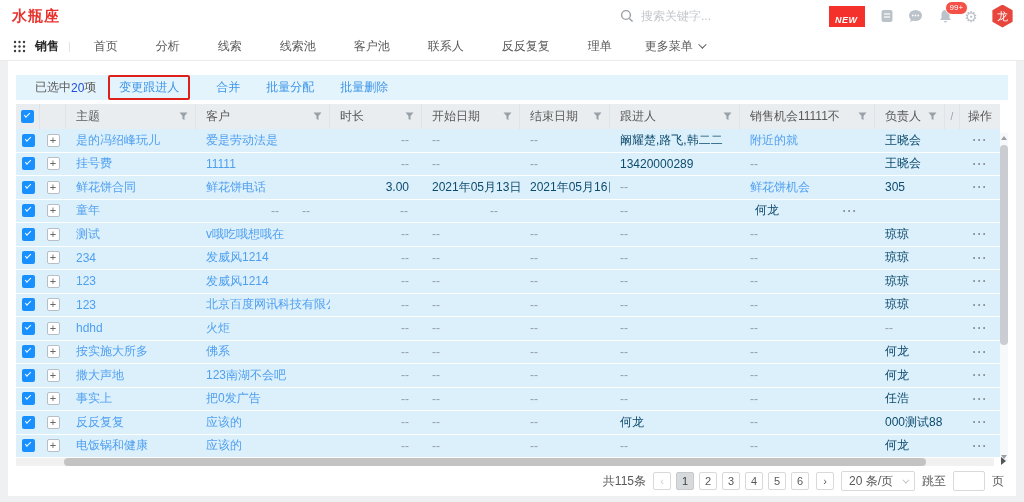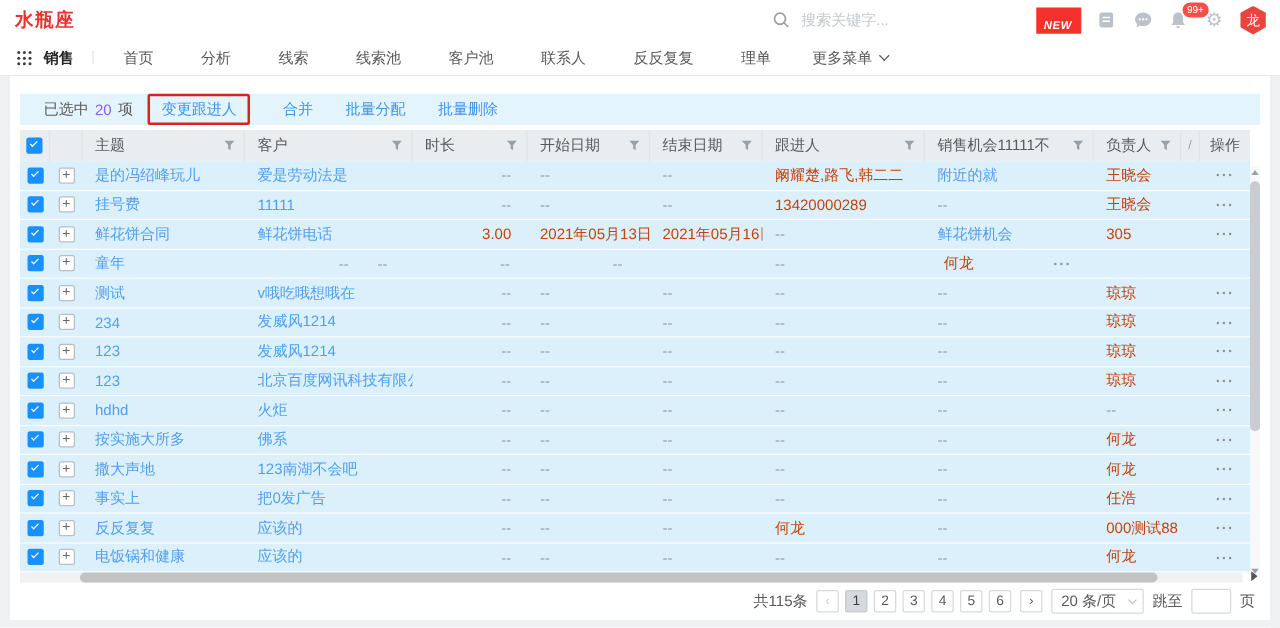--- a/index.html
+++ b/index.html
@@ -7,61 +7,61 @@
   body { font-family:"Liberation Sans","DejaVu Sans",sans-serif; background:#eef0f2; font-size:12px; color:#595959; }
 
   
   .topbar { height:32px; background:#fff; position:relative; display:flex; align-items:center; padding:0 12px; }
   .logo { color:#e8322d; font-weight:bold; font-size:15px; letter-spacing:1px; }
   .search { position:absolute; left:618px; top:0; height:32px; display:flex; align-items:center; gap:7px; }
   .search input { border:none; outline:none; width:150px; font-size:12px; color:#595959; background:transparent; font-family:inherit; }
   .search input::placeholder { color:#c3c8cd; }
   .top-icons { position:absolute; right:10px; top:0; height:32px; display:flex; align-items:center; gap:13px; }
   .new-badge { background:#f5312b; color:#fff; font-size:9px; font-weight:bold; font-style:italic; padding:9px 7px 2px 6px; border-radius:0; letter-spacing:.5px; }
-  .gicon { width:16px; height:16px; display:flex; align-items:center; justify-content:flex-start; color:#bcc2c9;text-decoration:underline; }
+  .gicon { width:16px; height:16px; display:flex; align-items:center; justify-content:flex-end; color:#bcc2c9;text-decoration:underline; }
   .bell-wrap { position:relative; }
   .notif-badge { position:absolute; top:-7px; left:9px; background:#f55047; color:#fff; font-size:8px; padding:1px 4px; border-radius:7px; border:1px solid #fff; line-height:1.2; }
   .gear { font-size:15px; color:#bcc2c9; line-height:1; }
   .avatar { width:23px; height:23px; background:#e8453c; color:#fff; font-size:11px; display:flex; align-items:center; justify-content:center; clip-path:polygon(50% 0%,94% 25%,94% 75%,50% 100%,6% 75%,6% 25%); }
 
   
   .navbar { height:29px; background:#fff; border-bottom:1px solid #ebebeb; display:flex; align-items:center; padding:0 13px; }
   .grid-icon { margin-right:9px; display:flex; }
-  .module { font-weight:bold; color:#262626; margin-right:14px; }
+  .module { font-weight:bold; color:#262626; margin-right:9px; }
   .nav-sep { color:#e2e2e2; margin-right:4px; font-size:11px; }
   .tab { padding:0 19px; cursor:pointer; color:#595959; }
   .more-tab { padding:0 6px 0 14px; display:flex; align-items:center; gap:5px; cursor:pointer; }
   .chev { width:6px; height:6px; border-right:1.4px solid #595959; border-bottom:1.4px solid #595959; transform:rotate(45deg) translateY(-2px); }
 
   
   .main { padding:0 8px 6px; height:441px; }
   .card { background:#fff; height:435px; padding:14px 8px 0; position:relative; }
 
   
   .action-bar { height:25px; background:#e4f4fd; display:flex; align-items:center; padding-left:19px; }
-  .sel-count { color:#8b5cf6; margin:0 5px; }
+  .sel-count { color:#1d4ed8; margin:0 0; }
   .abtn { color:#3d94e8; cursor:pointer; white-space:nowrap; }
   .abtn-gap { margin-left:26px; }
   .red-box { border:2px solid #dd2019; border-radius:2px; padding:2px 9px; margin-left:12px; display:inline-block; }
 
   
   .thead { display:flex; height:25px; margin-top:4px; background:#e9edf0; align-items:stretch; width:984px; }
   .th { display:flex; align-items:center; justify-content:space-between; padding:0 7px 0 10px; color:#595959; border-right:1px solid #dfe4e9; }
   .th:last-child { border-right:none; }
   .th-plain { display:flex; align-items:center; justify-content:center; border-right:1px solid #dfe4e9; }
   .c-check{width:24px}.c-exp{width:26px}.c-subj{width:130px}.c-cust{width:134px}.c-dur{width:92px}.c-start{width:98px}.c-end{width:90px}.c-fol{width:130px}.c-opp{width:135px}.c-own{width:70px}.c-part{width:15px}.c-act{width:40px}
   .funnel { flex:0 0 auto; display:flex; }
   .tbody { width:984px; }
   .tr { display:flex; height:23.5px; background:#dcf0fb; border-bottom:1px solid #fdfefe; align-items:center; font-size:12px; }
   .td { padding-left:10px; white-space:nowrap; overflow:hidden; height:100%; display:flex; align-items:center; }
   .td.cc { padding-left:0; justify-content:center; }
   .td.rt { justify-content:flex-end; padding-right:13px; padding-left:0; }
   .link { color:#4f9ff0; cursor:pointer; }
   .dim { color:#96a0a7; }
-  .dark { color:#c2410c; }
+  .dark { color:#0c4a6e; }
   .checkbox { width:13px; height:13px; background:#1890ff; border-radius:2px; position:relative; cursor:pointer; display:inline-block; }
   .checkbox .chk { position:absolute; left:3px; top:3px; width:6px; height:3px; border-left:1.6px solid #fff; border-bottom:1.6px solid #fff; transform:rotate(-45deg); }
   .plusbtn { width:13px; height:13px; background:#fff; border:1px solid #b7bec5; border-radius:2px; color:#666; font-size:11px; line-height:10px; text-align:center; cursor:pointer; display:inline-block; }
   .dots { color:#8a9096; letter-spacing:1px; cursor:pointer; font-weight:bold; }
   .clip-edge { color:#9aa2a9; font-size:10px; overflow:hidden; }
 
   
   .vscroll { position:absolute; top:72px; right:8px; width:8px; height:329px; background:#f6f8f9; }
   .vs-up, .vs-down { position:absolute; left:1px; width:0; height:0; border-left:3px solid transparent; border-right:3px solid transparent; }
   .vs-up { top:3px; border-bottom:4px solid #9aa1a7; }

